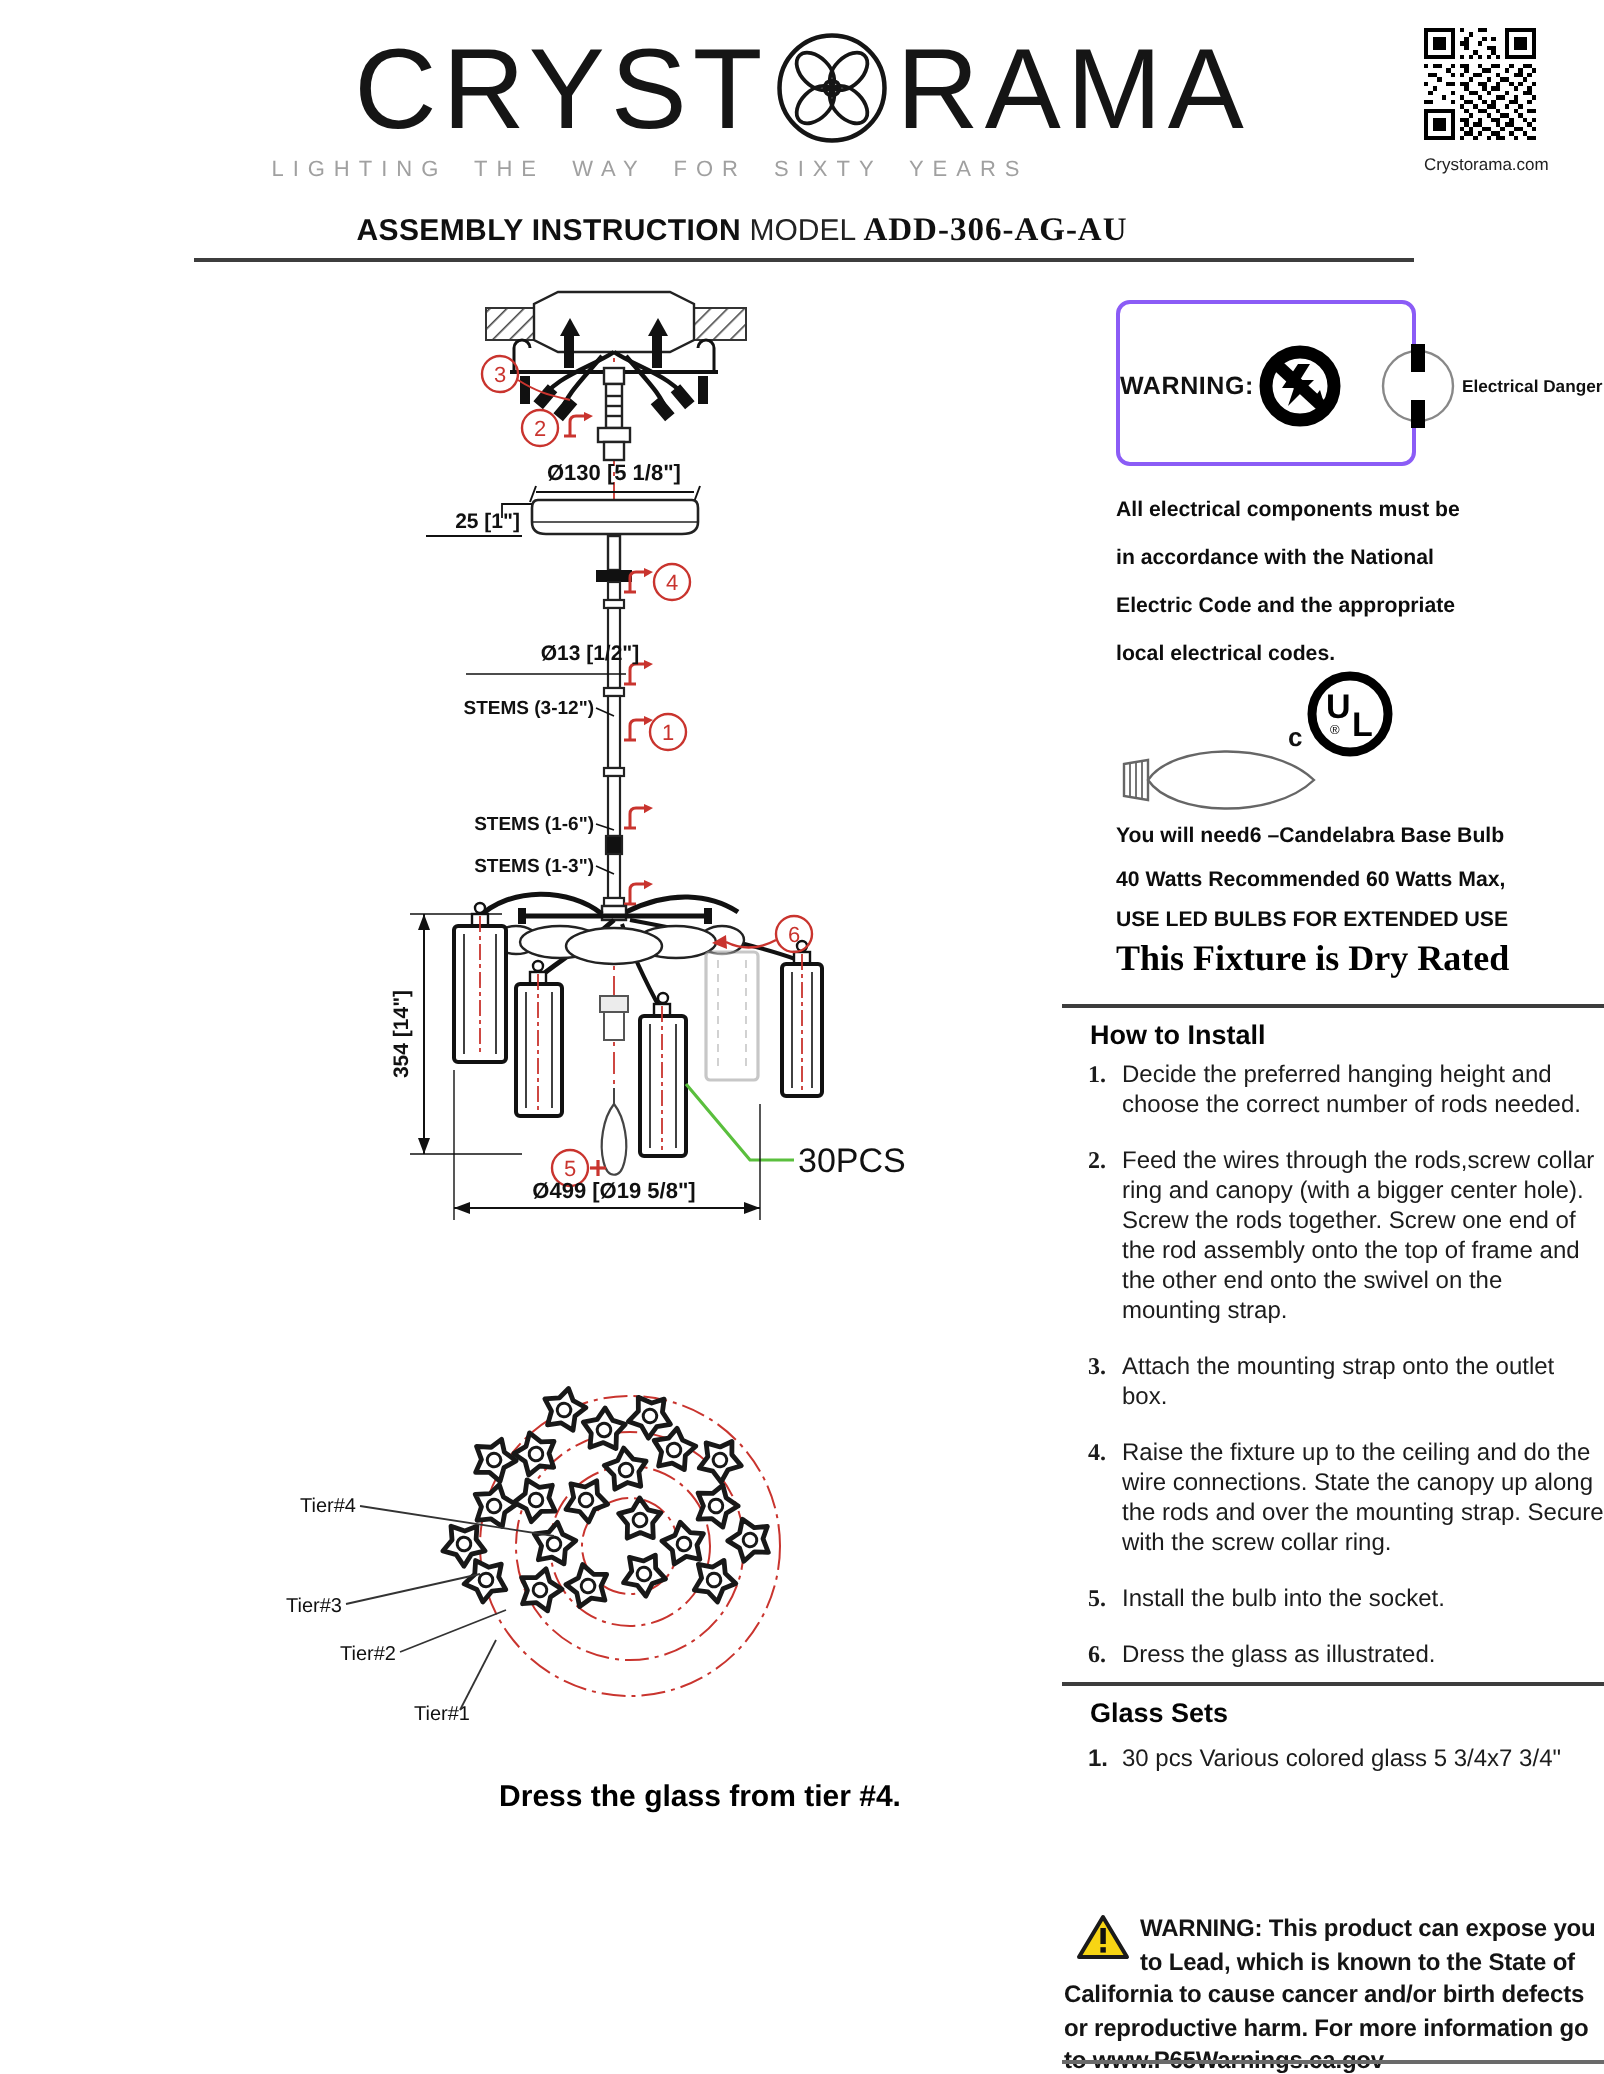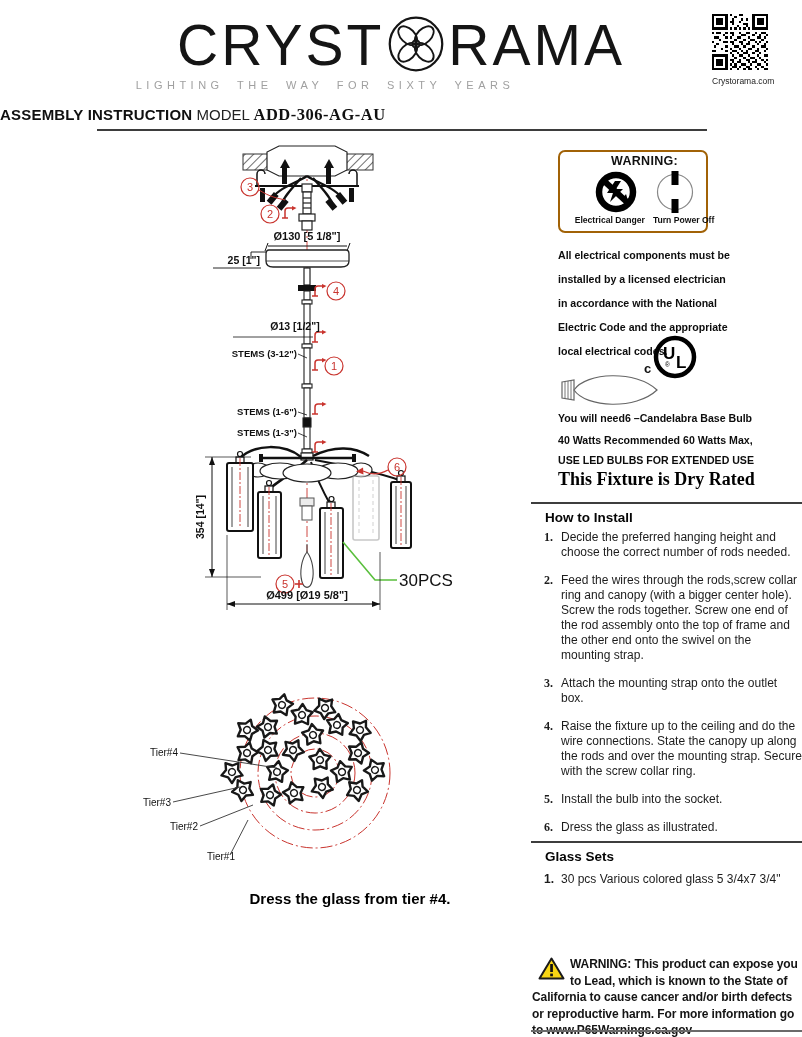--- a/index.html
+++ b/index.html
@@ -4,31 +4,31 @@
 <style>
   html,body{margin:0;padding:0;background:#e8e8e8;}
   #page{position:relative;width:802px;height:1037px;background:#ffffff;
         font-family:"Liberation Sans",sans-serif;color:#111;overflow:hidden;margin:0 auto;}
   .abs{position:absolute;}
   
   #logo-row{left:0;top:14px;width:802px;display:flex;justify-content:center;align-items:flex-end;gap:2px;}
   .logo-word{font-size:57px;font-weight:400;letter-spacing:3px;color:#151515;line-height:1;}
   #tagline{left:0;top:79px;width:650px;text-align:center;font-size:11px;letter-spacing:4.5px;
            word-spacing:6px;color:#a0a0a0;font-weight:500;}
-  #title-row{left:0;top:105px;width:710px;text-align:left;font-size:15px;color:#101010;}
+  #title-row{left:16px;top:105px;width:710px;text-align:center;font-size:15px;color:#101010;}
   .t-bold{font-weight:bold;letter-spacing:.2px;}
   .t-model{font-weight:normal;color:#222;}
   .t-num{font-family:"Liberation Serif",serif;font-weight:bold;font-size:16.5px;letter-spacing:.5px;}
   .hr{background:#3d3d3d;height:2px;}
   
   #qr-wrap{left:712px;top:14px;width:60px;text-align:left;}
   #qr-caption{font-size:8.5px;color:#222;margin-top:2px;}
   
-  .warnbox{left:558px;top:150px;width:150px;height:83px;border:2px solid #a16207;border-radius:7px;
-           display:flex;flex-direction:column;align-items:center;padding-top:2px;box-sizing:border-box;padding-left:23px;}
+  .warnbox{left:558px;top:150px;width:150px;height:83px;border:2px solid #8b5cf6;border-radius:7px;
+           display:flex;flex-direction:row;align-items:center;padding-top:2px;box-sizing:border-box;}
   .warnbox .wtitle{font-size:12.5px;font-weight:bold;letter-spacing:.3px;}
   .warnbox .icons{display:flex;gap:14px;align-items:center;margin-top:1px;}
   .warnbox .labels{display:flex;gap:8px;font-size:8.6px;font-weight:bold;margin-top:0;white-space:nowrap;}
   .note-lines{left:558px;top:243px;width:160px;font-size:10.6px;font-weight:bold;color:#0d0d0d;}
   .note-lines div{height:24px;line-height:24px;white-space:nowrap;}
   #ul-logo{left:644px;top:334px;display:flex;align-items:flex-end;gap:1px;}
   #ul-c{font-size:13px;font-weight:bold;margin-bottom:4px;}
   .bulbline{font-size:10.6px;font-weight:bold;white-space:nowrap;color:#0d0d0d;}
   #dry-line{font-family:"Liberation Serif",serif;font-size:18px;font-weight:bold;color:#000;}
   .sec-head{font-size:13.5px;font-weight:bold;color:#050505;}
@@ -369,21 +369,20 @@
       </svg>
     </div>
     <div class="labels">
       <span>Electrical Danger</span>
       <span>Turn Power Off</span>
     </div>
   </div>
 
   <div class="abs note-lines">
     <div>All electrical components must be</div>
-    <div>installed by a licensed electrician</div>
     <div>in accordance with the National</div>
     <div>Electric Code and the appropriate</div>
     <div>local electrical codes.</div>
   </div>
 
   <div class="abs" id="ul-logo">
     <span id="ul-c">c</span>
     <svg width="46" height="46" viewBox="0 0 46 46">
       <circle cx="23" cy="23" r="19" fill="none" stroke="#000" stroke-width="4.5"></circle>
       <text x="11" y="25" font-size="17" font-weight="bold" font-family="Liberation Serif,serif">U</text>

